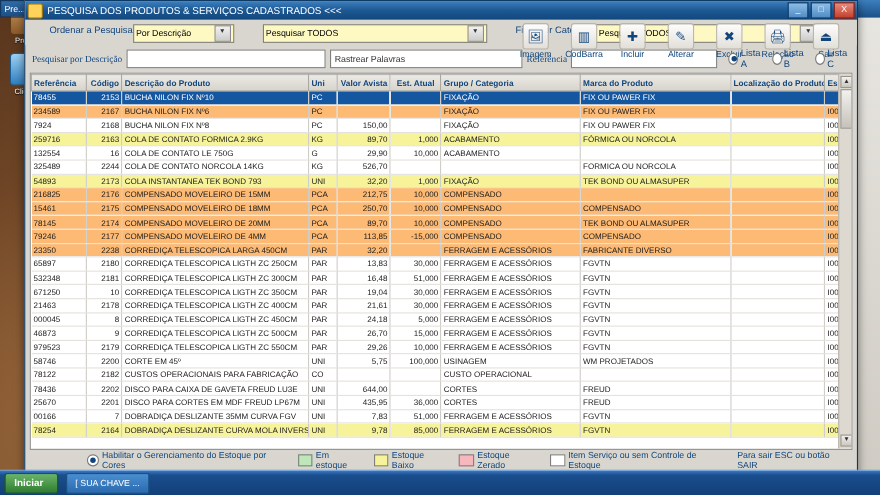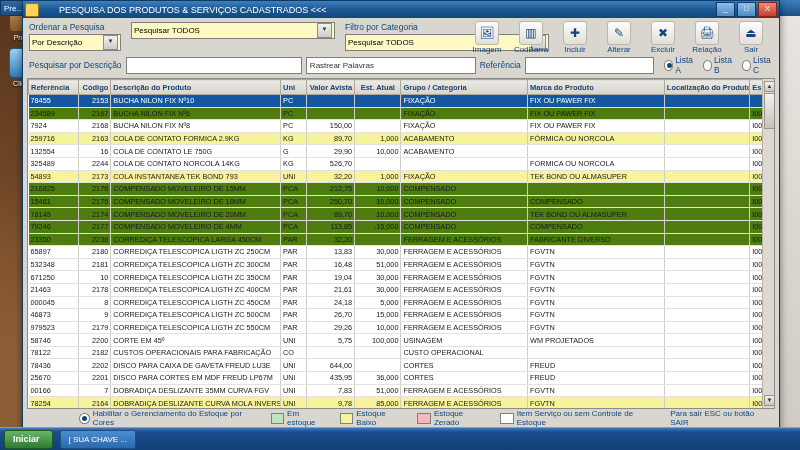--- a/index.html
+++ b/index.html
@@ -63,33 +63,33 @@
   .win{
     position:absolute;left:22px;top:0px;width:756px;height:434px;z-index:5;
     background:#d9d6cf;border:1px solid #0e3a66;
     box-shadow:0 2px 8px rgba(0,0,0,.5);
     display:flex;flex-direction:column;
   }
   .titlebar{
     height:17px;background:linear-gradient(#3d7fbe,#1d5893 50%,#11477d);
     display:flex;align-items:center;color:#fff;font-size:9px;padding:0 2px;
   }
-  .titlebar .t-left{display:flex;align-items:center;gap:20px;flex:1;overflow:hidden;white-space:nowrap;}
+  .titlebar .t-left{display:flex;align-items:center;gap:4px;flex:1;overflow:hidden;white-space:nowrap;}
   .titlebar .app-icon{width:12px;height:12px;background:#ffd35a;border:1px solid #9a7314;border-radius:2px;}
   .win-btns{display:flex;gap:2px;}
   .win-btn{
     width:17px;height:13px;background:linear-gradient(#8fbde6,#4f8cc4);
     border:1px solid #0f3e6d;color:#fff;font-size:8px;line-height:11px;text-align:center;
   }
   .win-btn.close{background:linear-gradient(#e98b7e,#c2402c);border-color:#8d2415;}
 
   .filters{
     padding:4px 6px 2px;display:flex;gap:10px;background:#d9d6cf;
   }
-  .fgroup{display:flex;flex-direction:column;}
+  .fgroup{display:flex;margin-left:16px;}
   .flabel{font-size:8.5px;color:#11457c;margin-bottom:2px;}
   .fselect{
     height:15px;font-size:8px;background:#fef9c3;border:1px solid #7f7f7f;
     display:flex;align-items:center;padding:0 2px;color:#000;position:relative;
   }
   .fselect .cap{flex:1;overflow:hidden;white-space:nowrap;}
   .fselect .arrow{
     width:13px;height:13px;background:linear-gradient(#f2f2f2,#ccc);border:1px solid #8c8c8c;
     font-size:6px;line-height:11px;text-align:center;color:#333;
   }
@@ -107,21 +107,21 @@
   .tb-btn .ic{
     width:22px;height:22px;margin:0 auto 0;display:block;border-radius:3px;
     border:1px solid #b9b6ae;background:linear-gradient(#fdfdfd,#e2dfd8);
     position:relative;
   }
   .tb-btn .ic span{position:absolute;inset:0;display:flex;align-items:center;justify-content:center;font-size:12px;line-height:1;}
 
   .searchrow{
     display:flex;align-items:center;gap:4px;padding:2px 6px 3px;
   }
-  .searchrow .lbl{font-size:8.5px;color:#11457c;white-space:nowrap;}
+  .searchrow .lbl{font-size:8.5px;color:#11457c;white-space:nowrap;font-family:Liberation Serif, serif;}
   .inp{
     height:15px;background:#fff;border:1px solid #7f7f7f;font-size:8px;
     display:flex;align-items:center;padding:0 3px;color:#333;
   }
   .i-desc{width:208px;}
   .i-palavras{width:200px;}
   .i-ref{width:150px;}
   .radios{display:flex;gap:8px;margin-left:6px;font-size:8.5px;color:#11457c;align-items:center;}
   .radio{display:flex;align-items:center;gap:2px;}
   .radio .dot{width:9px;height:9px;border-radius:50%;border:1px solid #7a7a7a;background:#fff;display:inline-block;position:relative;}
@@ -138,21 +138,21 @@
     font-size:7.5px;font-weight:bold;color:#11457c;height:14px;
     padding:0 2px;text-align:left;white-space:nowrap;overflow:hidden;
   }
   tbody td{
     border-right:1px solid #cfcdc7;border-bottom:1px solid #e4e2dc;
     height:11.6px;padding:0 2px;white-space:nowrap;overflow:hidden;
     font-size:7.3px;color:#1a1a1a;
   }
   .num{text-align:right;}
   tr.sel td{background:#1456a0 !important;color:#fff !important;}
-  tr.rose td{background:#4d7c0f;}
+  tr.rose td{background:#fdba74;}
   tr.yellow td{background:#f6f39a;}
   tr.white td{background:#ffffff;}
   .scrollcol{
     position:absolute;right:0;top:0;bottom:0;width:11px;background:#ded9d0;border-left:1px solid #b6b2aa;
   }
   .scrollcol .thumb{position:absolute;top:14px;left:1px;width:9px;height:34px;background:linear-gradient(#f2f1ee,#c6c2ba);border:1px solid #9a968e;}
   .scrollcol .arw{position:absolute;left:1px;width:9px;height:9px;background:linear-gradient(#f3f2ef,#cbc7bf);border:1px solid #9a968e;font-size:6px;text-align:center;line-height:8px;color:#333;}
   .scrollcol .arw.up{top:2px;}
   .scrollcol .arw.dn{bottom:2px;}
 

